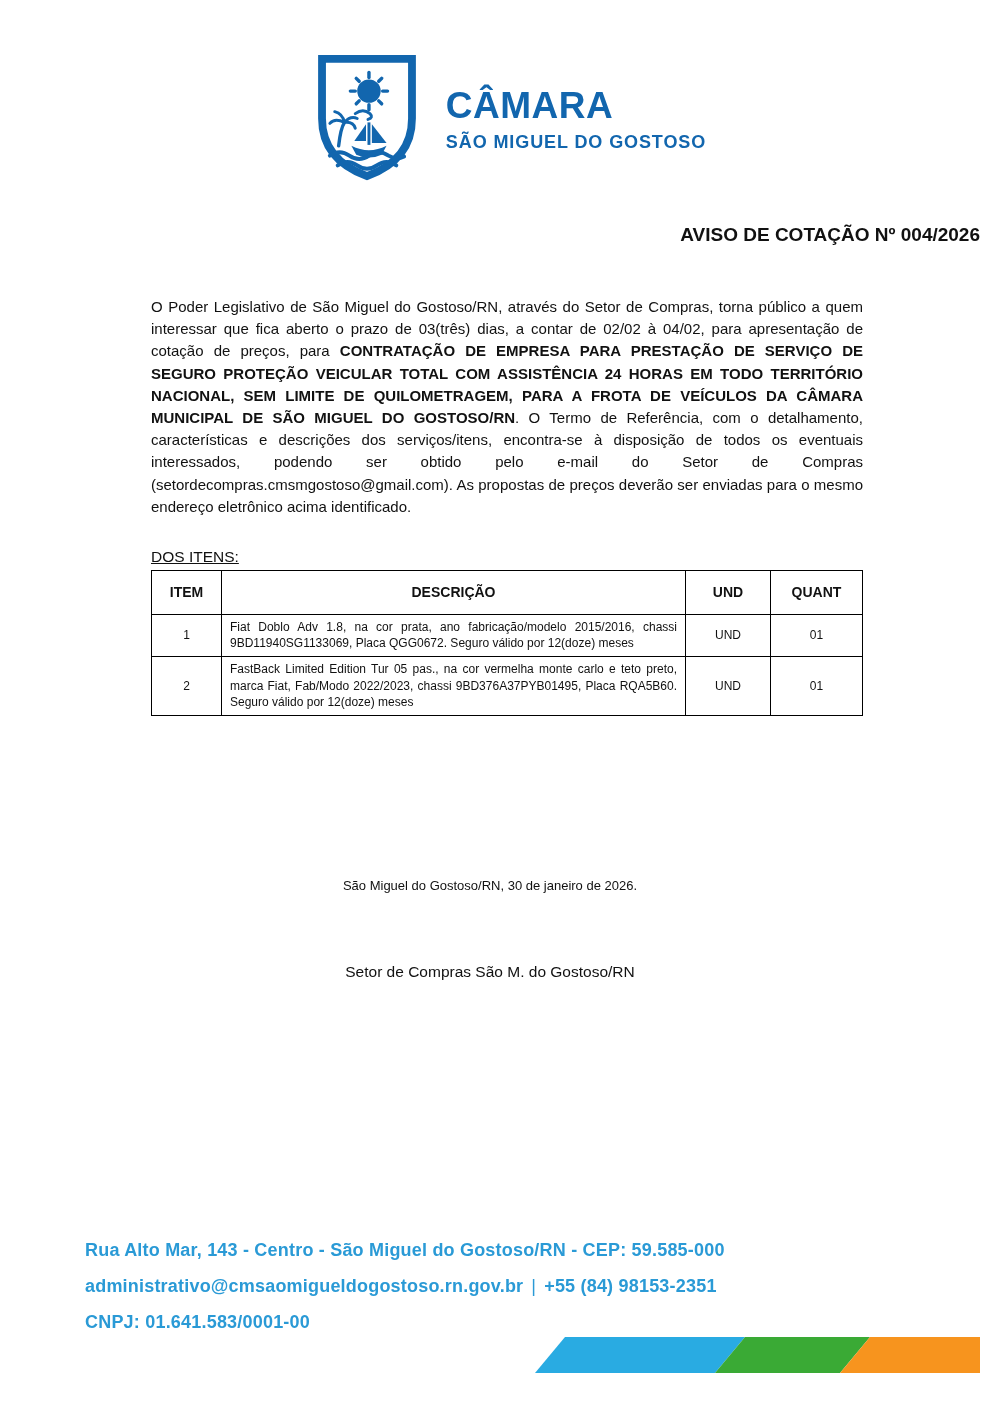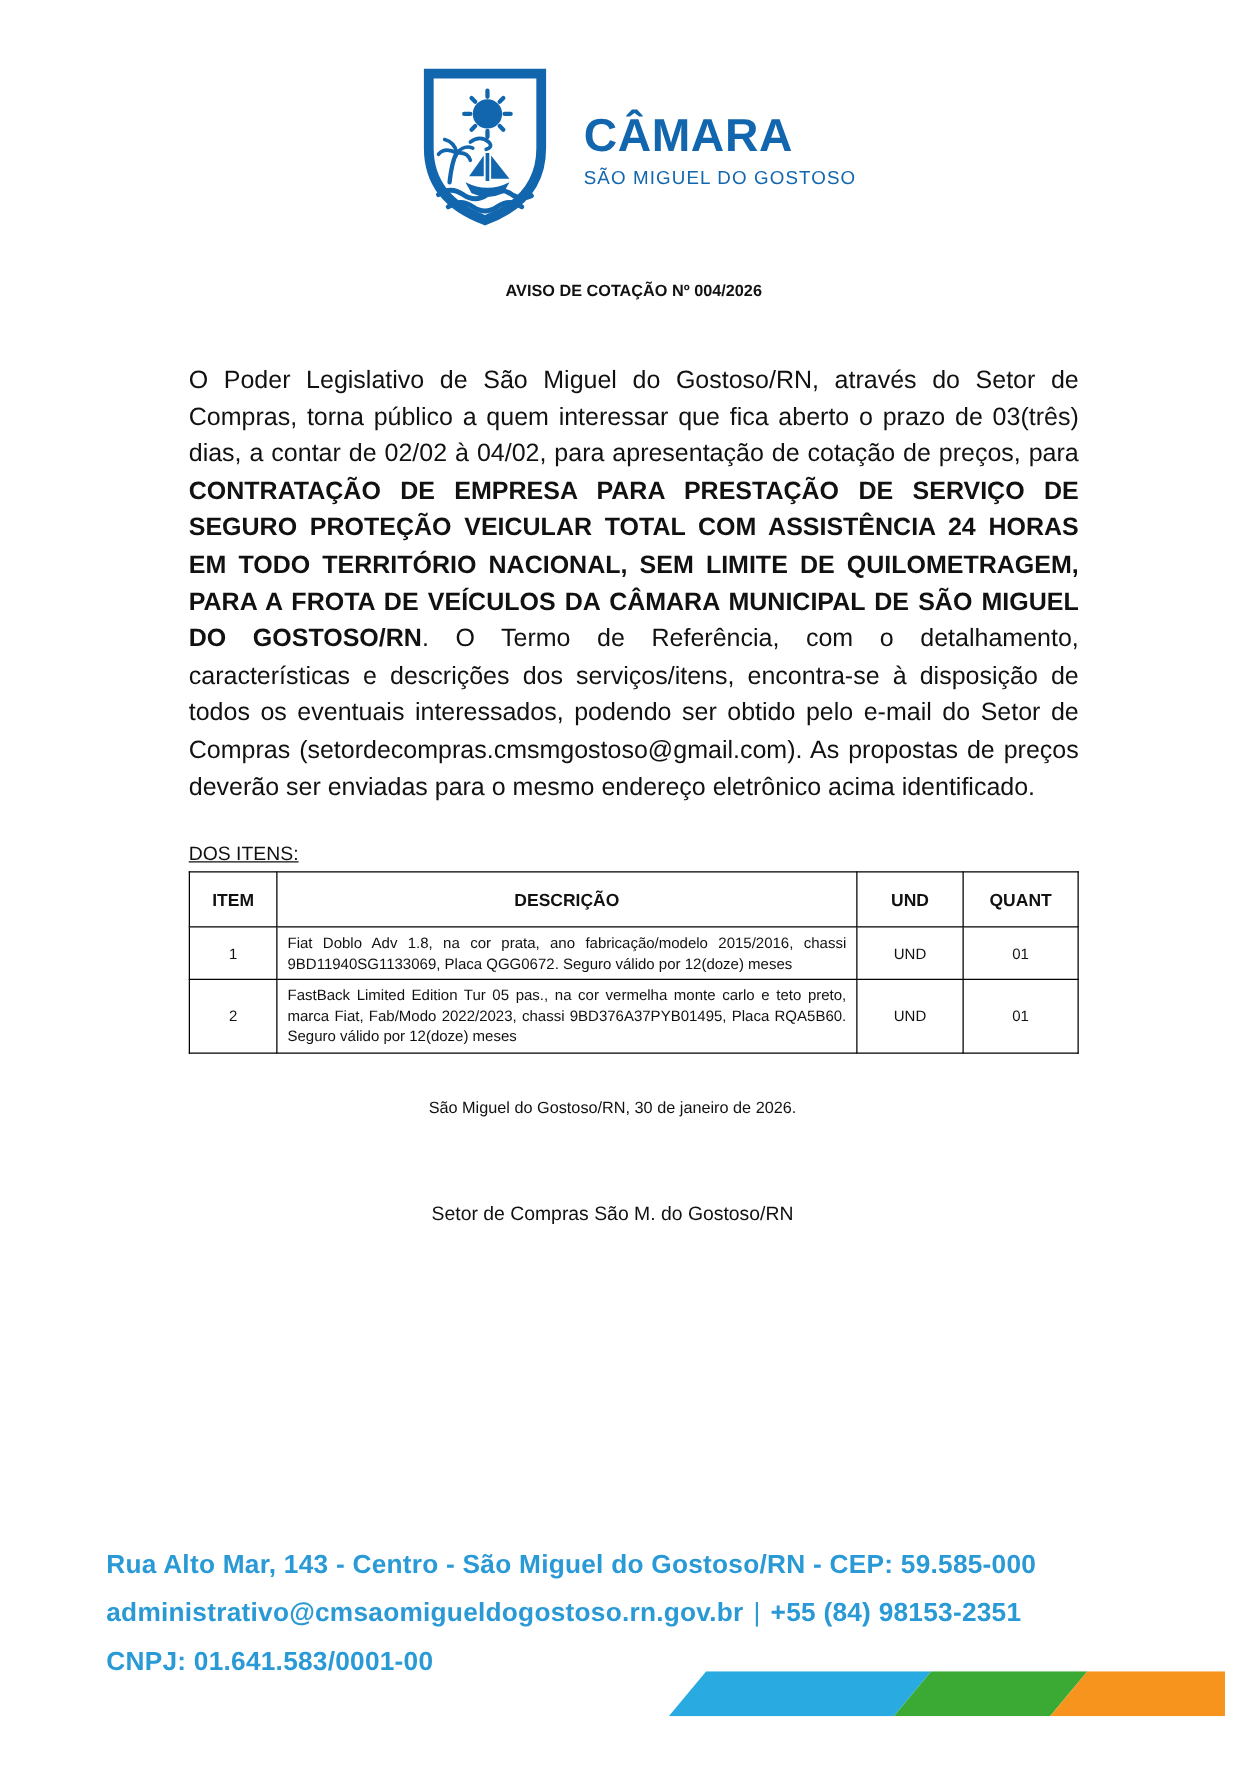--- a/index.html
+++ b/index.html
@@ -10,48 +10,48 @@
     font-family: "Liberation Sans", sans-serif;
     color: #111;
   }
   .page { position: relative; width: 980px; height: 1415px; overflow: hidden; background: #fff; padding-left: 34px; }
 
   
   .logo-wrap { display: flex; justify-content: center; align-items: center; gap: 20px; padding-top: 52px; }
   .logo-shield { flex: 0 0 auto; }
   .logo-text { color: #1266ae; text-align: left; }
   .logo-title { font-size: 37px; font-weight: bold; line-height: 1.02; letter-spacing: 0.5px; }
-  .logo-sub { font-size: 15px; font-weight: normal; margin-top: 7px; letter-spacing: 0.9px; }
+  .logo-sub { font-size: 18px; font-weight: bold; margin-top: 7px; letter-spacing: 0.9px; }
 
   
-  .doc-title { text-align: center; font-weight: bold; font-size: 13px; margin-top: 36px; }
+  .doc-title { text-align: right; font-weight: bold; font-size: 19px; margin-top: 36px; }
 
   
   .content { width: 712px; margin: 0 auto; }
-  .para { text-align: justify; font-size: 20px; line-height: 1.48; margin-top: 50px; }
+  .para { text-align: justify; font-size: 15px; line-height: 1.48; margin-top: 50px; }
   .para b { font-weight: bold; }
 
   .dos-itens { margin-top: 30px; font-size: 15.5px; }
   .dos-itens span { text-decoration: underline; }
 
   
   table.items { border-collapse: collapse; width: 100%; margin-top: 4px; table-layout: fixed; }
   table.items th, table.items td { border: 1.4px solid #000; font-size: 12px; padding: 4px 8px; vertical-align: middle; }
   table.items th { font-weight: bold; text-align: center; height: 44px; font-size: 14px; }
   td.c-item { text-align: center; width: 70px; }
   td.c-desc { text-align: justify; line-height: 1.38; }
   td.c-und  { text-align: center; width: 85px; }
   td.c-qnt  { text-align: center; width: 92px; }
   th.h-item { width: 70px; } th.h-und { width: 85px; } th.h-qnt { width: 92px; }
 
   .date-line { text-align: center; font-size: 13px; position: absolute; width: 100%; top: 878px; left: 0; }
   .sign-line { text-align: center; font-size: 15.5px; position: absolute; width: 100%; top: 963px; left: 0; }
 
   
-  .footer { position: absolute; left: 85px; top: 1240px; color: #2a9ad6; font-weight: bold; font-size: 21px; }
+  .footer { position: absolute; left: 85px; top: 1240px; color: #2a9ad6; font-weight: bold; font-size: 18px; }
   .footer .f-line { margin-bottom: 15px; letter-spacing: 0.2px; }
   .footer .sep { padding: 0 8px; font-weight: normal; }
 
   .band { position: absolute; right: 0; bottom: 42px; width: 445px; height: 36px; }
 </style>
 </head>
 <body>
 
 <div class="page">
 

